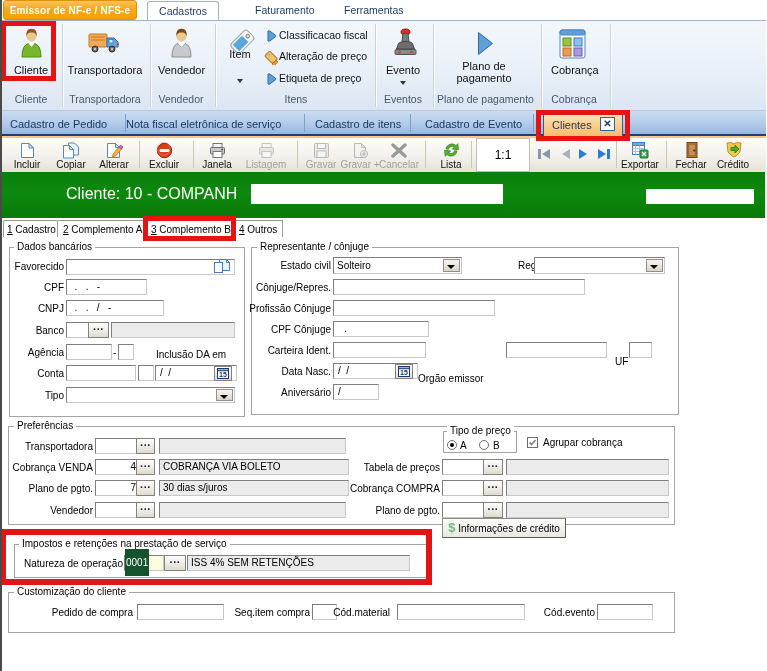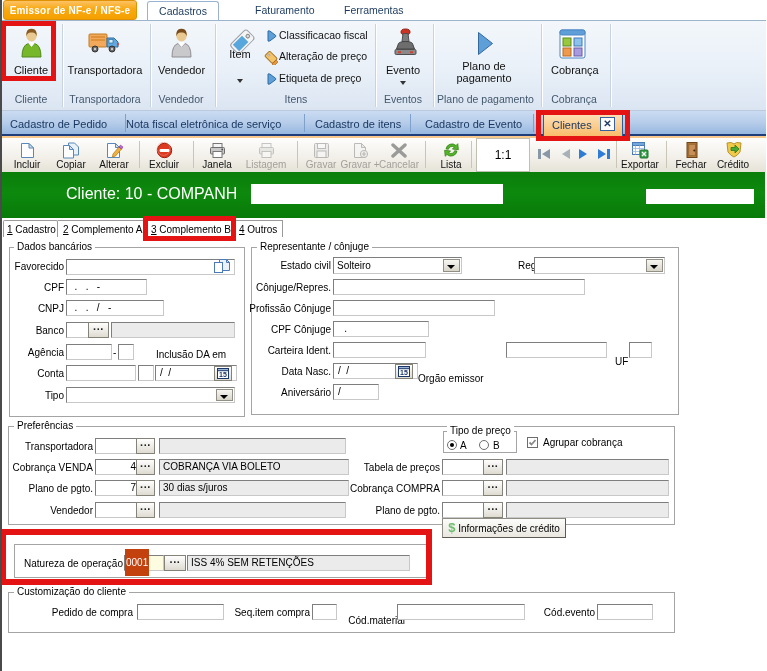--- a/index.html
+++ b/index.html
@@ -405,36 +405,37 @@
   <div class="lblr" style="left:340px;top:483px;width:100px;">Cobrança COMPRA</div>
   <div class="inp" style="left:442px;top:480px;width:40px;height:14px;"></div>
   <div class="b3" style="left:483px;top:480px;width:18px;height:14px;">···</div>
   <div class="gr" style="left:506px;top:480px;width:161px;height:14px;"></div>
   <div class="lblr" style="left:340px;top:505px;width:100px;">Plano de pgto.</div>
   <div class="inp" style="left:442px;top:502px;width:40px;height:14px;"></div>
   <div class="b3" style="left:483px;top:502px;width:18px;height:14px;">···</div>
   <div class="gr" style="left:506px;top:502px;width:161px;height:14px;"></div>
 
   <div class="gb" style="left:14px;top:544px;width:412px;height:32px;"></div>
+  <div class="leg" style="left:19px;top:539px;">Impostos e retenções na prestação de serviço</div>
   <div class="lblr" style="left:0px;top:558px;width:123px;">Natureza de operação</div>
-  <div class="inp" style="left:124px;top:555px;width:38px;height:14px;background:#fdfce1;"><span style="background:#c2410c;color:#fff;padding:8px 1px;">0001</span></div>
+  <div class="inp" style="left:124px;top:555px;width:38px;height:14px;background:#fdfce1;"><span style="background:#14532d;color:#fff;padding:8px 1px;">0001</span></div>
   <div class="b3" style="left:164px;top:555px;width:20px;height:14px;">···</div>
   <div class="gr" style="left:187px;top:555px;width:218px;height:14px;padding-left:3px;">ISS 4% SEM RETENÇÕES</div>
   <div class="ab" style="left:442px;top:518px;width:124px;height:20px;background:linear-gradient(#fcfcfb,#e9e7df);
        border:1px solid #8f8d83;border-right-color:#5c5b53;border-bottom-color:#5c5b53;box-sizing:border-box;
        font-size:10px;color:#000;text-align:center;line-height:18px;white-space:nowrap;">
        <span style="color:#6fbf6f;font-weight:bold;font-size:13px;">$</span> Informações de crédito</div>
 
   <div class="gb" style="left:8px;top:592px;width:665px;height:39px;"></div>
   <div class="leg" style="left:14px;top:587px;">Customização do cliente</div>
   <div class="lblr" style="left:33px;top:607px;width:100px;">Pedido de compra</div>
   <div class="inp" style="left:137px;top:604px;width:85px;height:14px;"></div>
   <div class="lblr" style="left:210px;top:607px;width:100px;">Seq.item compra</div>
   <div class="inp" style="left:312px;top:604px;width:23px;height:14px;"></div>
-  <div class="lblr" style="left:293px;top:607px;width:112px;margin-top:8px;">Cód.material</div>
+  <div class="lblr" style="left:278px;top:607px;width:112px;">Cód.material</div>
   <div class="inp" style="left:397px;top:604px;width:126px;height:14px;"></div>
   <div class="lblr" style="left:495px;top:607px;width:100px;">Cód.evento</div>
   <div class="inp" style="left:597px;top:604px;width:54px;height:14px;"></div>
 
   <div class="redbox" style="left:1px;top:21px;width:55px;height:60px;box-sizing:border-box;border-width:5px;"></div>
   <div class="redbox" style="left:536px;top:110px;width:94px;height:31px;box-sizing:border-box;border-width:5px;"></div>
   <div class="redbox" style="left:143px;top:216px;width:93px;height:25px;box-sizing:border-box;border-width:5px;"></div>
   <div class="redbox" style="left:0px;top:529px;width:432px;height:56px;box-sizing:border-box;border-width:6px;"></div>
 
   <div class="ab" style="left:0;top:0;width:2px;height:671px;background:#4a4a4a;"></div>

